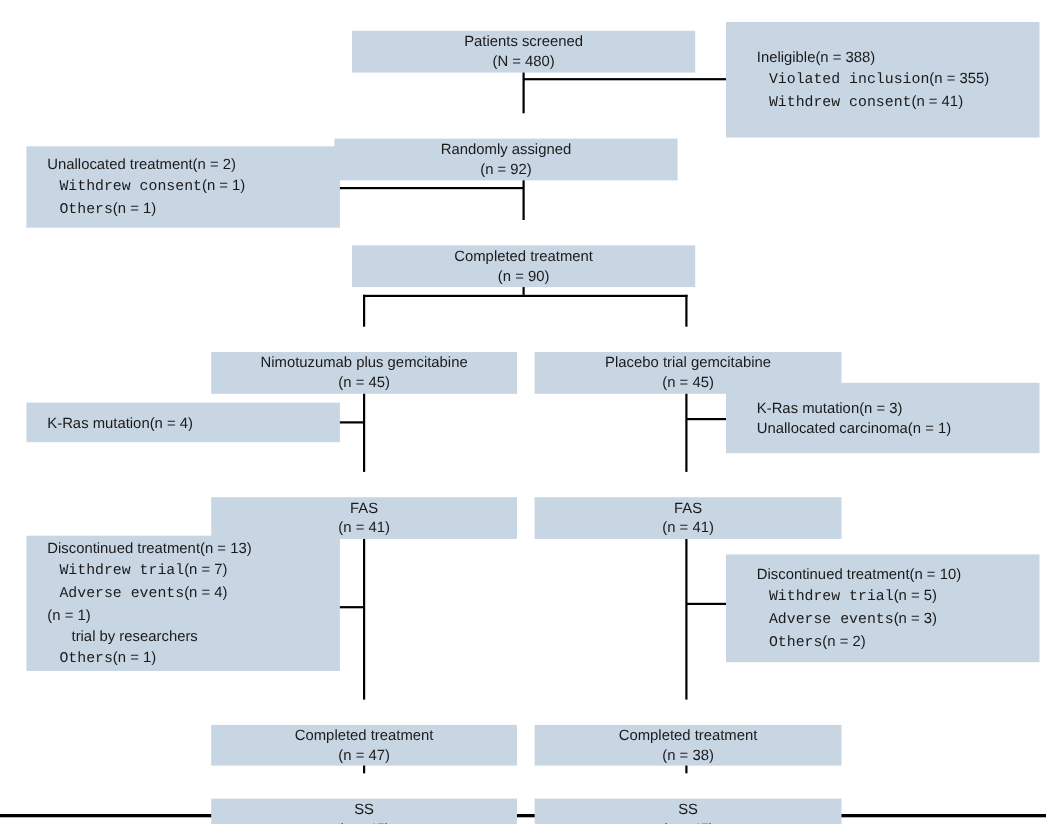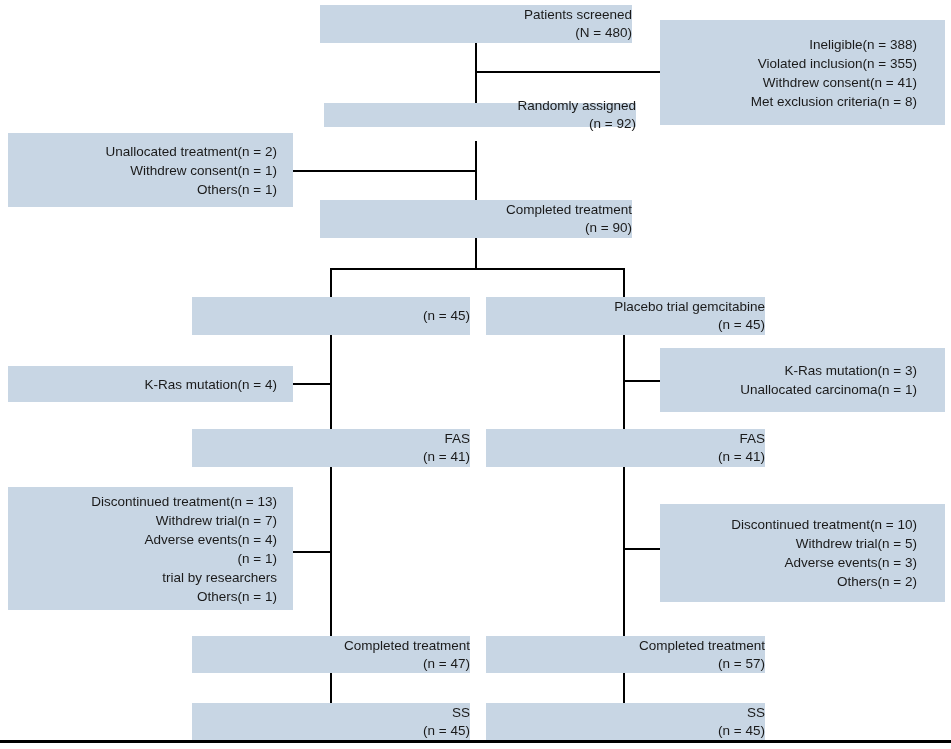--- a/index.html
+++ b/index.html
@@ -20,40 +20,41 @@
     color: var(--text);
     overflow: hidden;
   }
   .box {
     position: absolute;
     background: var(--box-fill);
   }
   .box.center {
     display: flex;
     flex-direction: column;
-    align-items: flex-end;
+    align-items: center;
     justify-content: center;
     text-align: center;
     line-height: 18px;
+    margin-top: 23px;
   }
   .box.side {
     display: flex;
     flex-direction: column;
     justify-content: center;
     line-height: 19px;
   }
-  .box.side-l { padding: 0 16px 0 19px; }
+  .box.side-l { padding: 0 16px 0 19px; margin-left: 16px; }
   .box.side-r { padding: 0 28px 0 28px; }
   .row {
     display: flex;
-    justify-content: flex-end;
+    justify-content: flex-start;
     align-items: baseline;
     white-space: nowrap;
   }
-  .ind1 { padding-left: 11px; }
+  .ind1 { padding-left: 11px; font-family: Liberation Mono, monospace; }
   .ind2 { padding-left: 22px; }
   .vline, .hline {
     position: absolute;
     background: var(--line);
   }
   .vline { width: 2px; }
   .hline { height: 2px; }
 </style>
 </head>
 <body>
@@ -78,31 +79,32 @@
   <div class="hline" style="left:624px;top:548px;width:36px"></div>
   <div class="vline" style="left:330px;top:673px;height:30px"></div>
   <div class="vline" style="left:623px;top:673px;height:30px"></div>
   <div class="hline" style="left:0;top:740px;width:951px;height:3px"></div>
 
   <div class="box center" style="left:320px;top:5px;width:312px;height:38px">
     <div>Patients screened</div>
     <div>(N = 480)</div>
   </div>
 
-  <div class="box center" style="left:324px;top:103px;width:312px;height:24px">
+  <div class="box center" style="left:304px;top:103px;width:312px;height:38px">
     <div>Randomly assigned</div>
     <div>(n = 92)</div>
   </div>
 
   <div class="box center" style="left:320px;top:200px;width:312px;height:38px">
     <div>Completed treatment</div>
     <div>(n = 90)</div>
   </div>
 
   <div class="box center" style="left:192px;top:297px;width:278px;height:38px">
+    <div>Nimotuzumab plus gemcitabine</div>
     <div>(n = 45)</div>
   </div>
   <div class="box center" style="left:486px;top:297px;width:279px;height:38px">
     <div>Placebo trial gemcitabine</div>
     <div>(n = 45)</div>
   </div>
 
   <div class="box center" style="left:192px;top:429px;width:278px;height:38px">
     <div>FAS</div>
     <div>(n = 41)</div>
@@ -111,21 +113,21 @@
     <div>FAS</div>
     <div>(n = 41)</div>
   </div>
 
   <div class="box center" style="left:192px;top:636px;width:278px;height:37px">
     <div>Completed treatment</div>
     <div>(n = 47)</div>
   </div>
   <div class="box center" style="left:486px;top:636px;width:279px;height:37px">
     <div>Completed treatment</div>
-    <div>(n = 57)</div>
+    <div>(n = 38)</div>
   </div>
 
   <div class="box center" style="left:192px;top:703px;width:278px;height:37px">
     <div>SS</div>
     <div>(n = 45)</div>
   </div>
   <div class="box center" style="left:486px;top:703px;width:279px;height:37px">
     <div>SS</div>
     <div>(n = 45)</div>
   </div>
@@ -136,24 +138,20 @@
       <span>(n = 388)</span>
     </div>
     <div class="row">
       <span class="ind1">Violated inclusion</span>
       <span>(n = 355)</span>
     </div>
     <div class="row">
       <span class="ind1">Withdrew consent</span>
       <span>(n = 41)</span>
     </div>
-    <div class="row">
-      <span class="ind1">Met exclusion criteria</span>
-      <span>(n = 8)</span>
-    </div>
   </div>
 
   <div class="box side side-r" style="left:660px;top:348px;width:285px;height:64px">
     <div class="row">
       <span>K-Ras mutation</span>
       <span>(n = 3)</span>
     </div>
     <div class="row">
       <span>Unallocated carcinoma</span>
       <span>(n = 1)</span>

